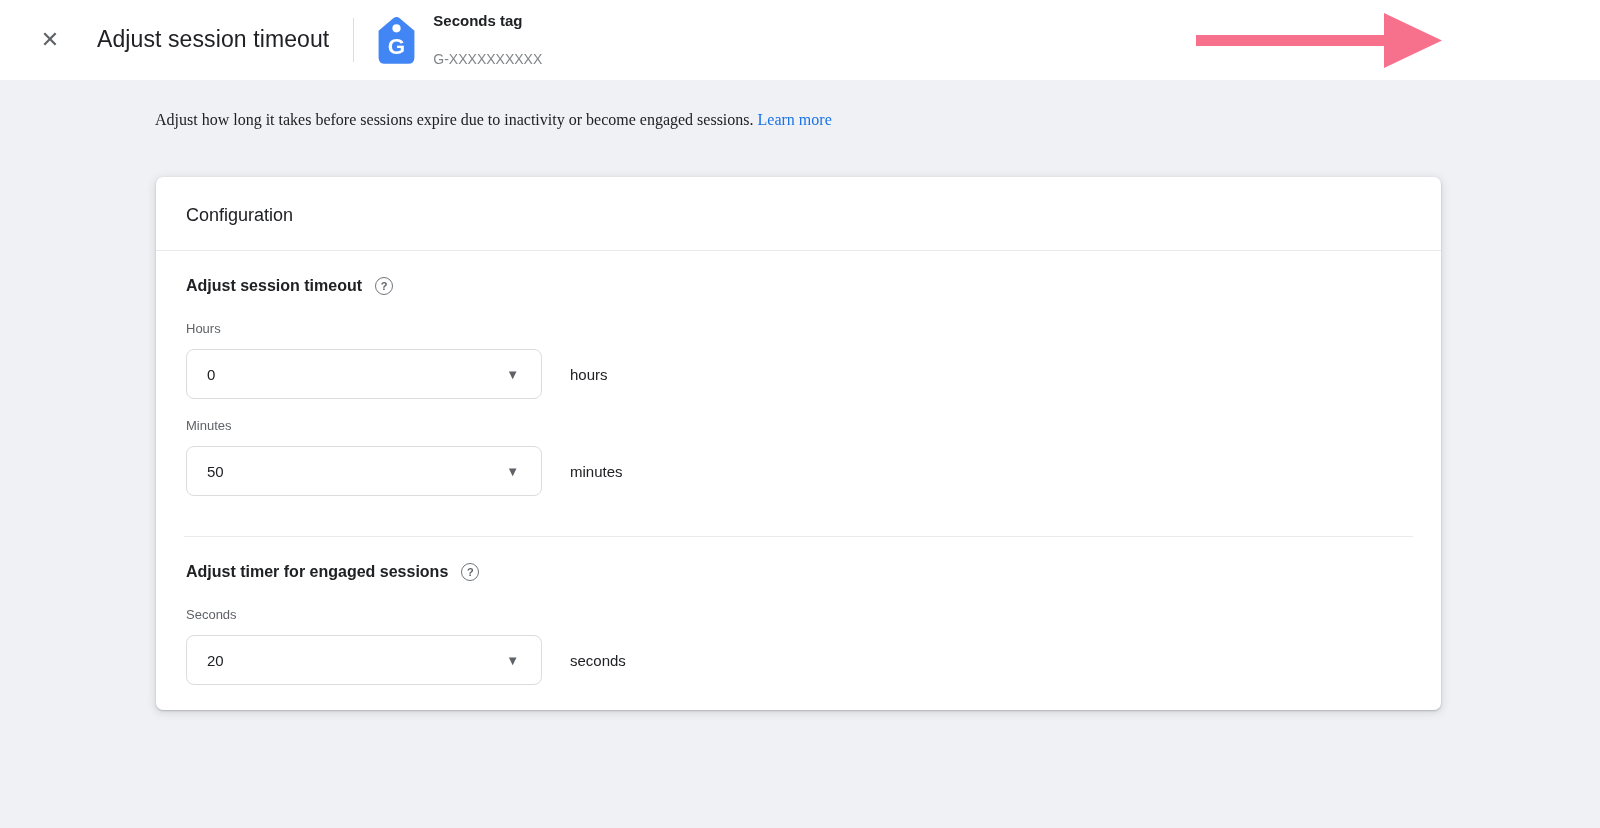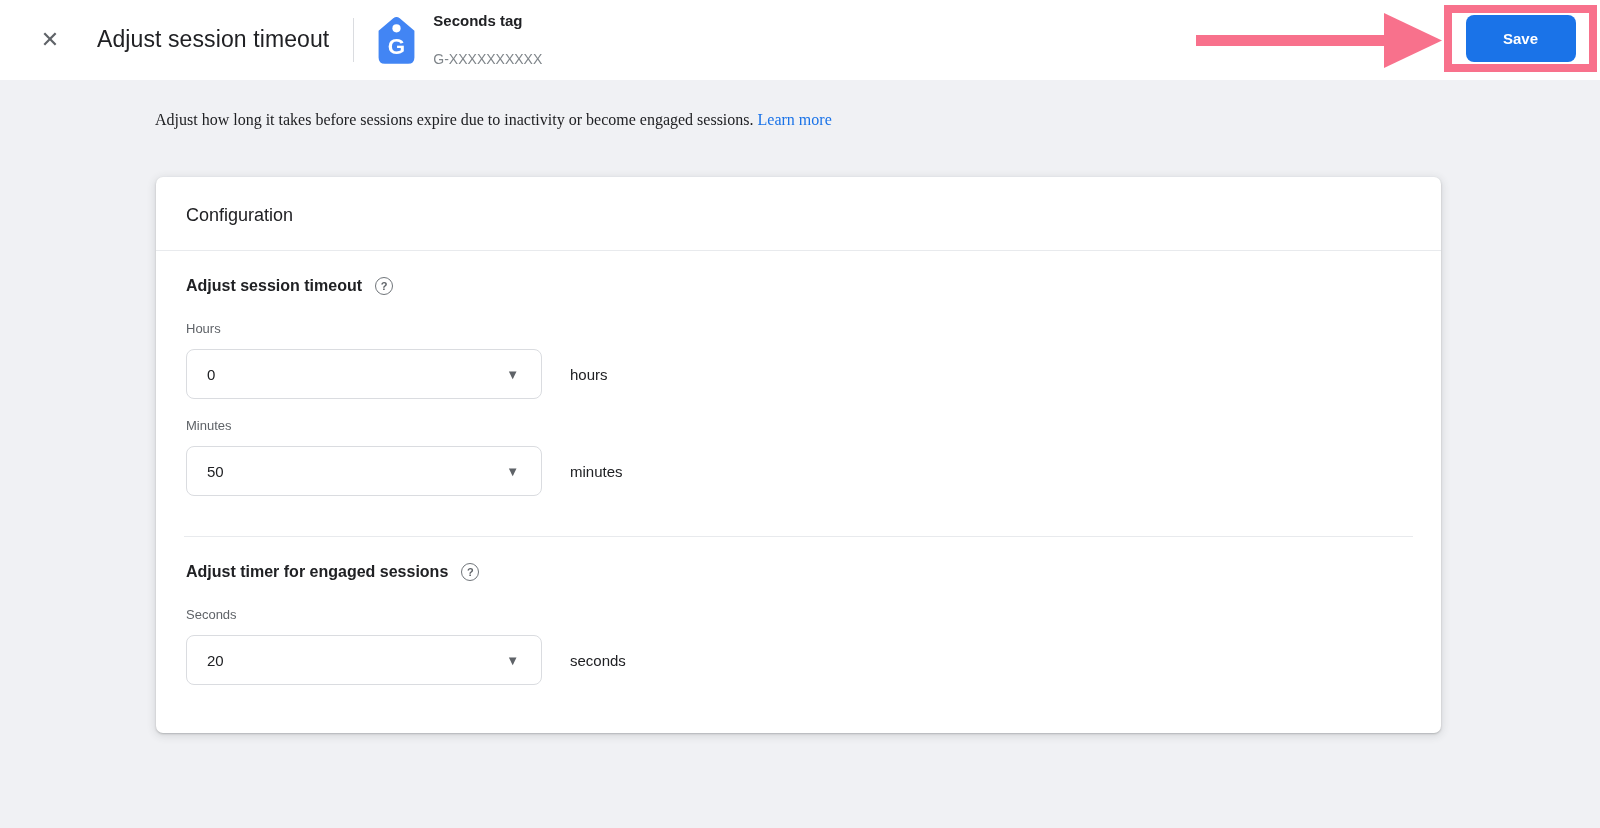--- a/index.html
+++ b/index.html
@@ -76,21 +76,21 @@
     box-shadow:0 1px 2px rgba(60,64,67,.28), 0 2px 8px 1px rgba(60,64,67,.14);
   }
   .card-title {
     margin:0; padding:28px 30px 24px;
     font-size:18px; font-weight:400; color:#202124;
   }
   .divider { height:1px; background:#e8eaed; }
   .divider.inset { margin:0 28px; }
 
   .section { padding:26px 30px 40px; }
-  .section.last { padding-bottom:48px; }
+  .section.last { padding-bottom:25px; }
   .section-heading {
     margin:0;
     display:flex; align-items:center;
     font-size:16px; font-weight:bold; color:#202124;
   }
   .help-icon {
     margin-left:13px;
     width:18px; height:18px;
     border:1.5px solid #70757a; border-radius:50%;
     color:#5f6368;
@@ -135,25 +135,20 @@
         <div class="tag-id">G-XXXXXXXXXX</div>
       </div>
     </div>
   </div>
 
   <svg class="arrow-svg" width="250" height="64" viewBox="0 0 250 64">
     <rect x="2" y="27" width="190" height="11" fill="#f8718c"></rect>
     <polygon points="190,5 190,60 248,32.5" fill="#f8718c"></polygon>
   </svg>
 
-  <div class="annotation-frame">
-    <div class="annotation-inner">
-      <button class="save-btn">Save</button>
-    </div>
-  </div>
 </div>
 
 <p class="intro"><span>Adjust how long it takes before sessions expire due to inactivity or become engaged sessions.</span>
   <a class="learn-more" href="#">Learn more</a>
 </p>
 
 <div class="card">
   <h2 class="card-title">Configuration</h2>
   <div class="divider"></div>
 

